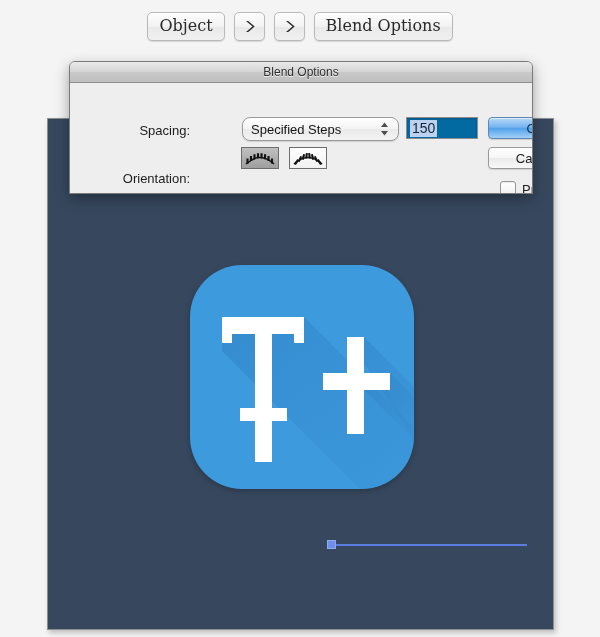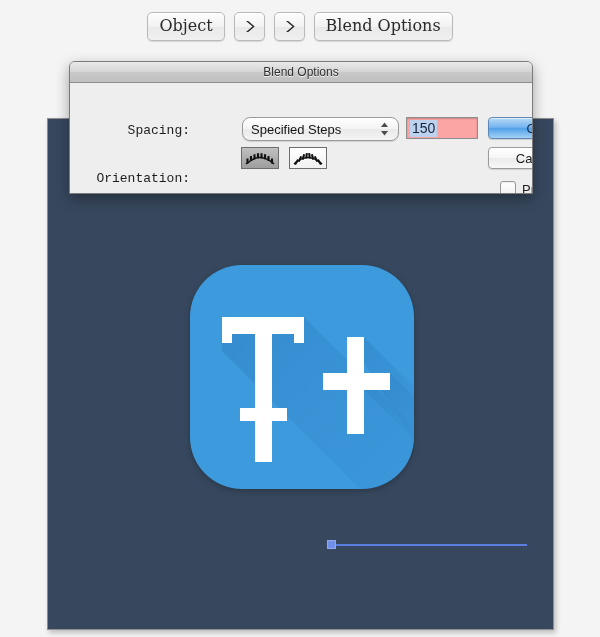--- a/index.html
+++ b/index.html
@@ -144,21 +144,21 @@
   #dialog-body {
     position: relative;
     height: 110px;
     background: #eeeeee;
   }
 
   .dlg-label {
     position: absolute;
     font-size: 13px;
     color: #1c1c1c;
-    font-family: Liberation Mono, monospace;
+    font-family: Liberation Sans, sans-serif;
     text-align: right;
   }
   #label-spacing     { left: 22px; top: 40px;  width: 98px; }
   #label-orientation { left: 14px; top: 88px;  width: 106px; }
 
   
   #spacing-select {
     position: absolute;
     left: 172px;
     top: 34px;
@@ -187,21 +187,21 @@
     padding-right: 3px;
   }
 
   
   #steps-field {
     position: absolute;
     left: 336px;
     top: 34px;
     width: 72px;
     height: 22px;
-    background: #fca5a5;
+    background: #0369a1;
     border: 1px solid #8d8d8d;
     box-shadow: inset 0 1px 2px rgba(0,0,0,0.20);
     display: flex;
     align-items: center;
     box-sizing: border-box;
   }
   #steps-value {
     font-size: 14px;
     color: #16243a;
     background: #bcd2ef;

